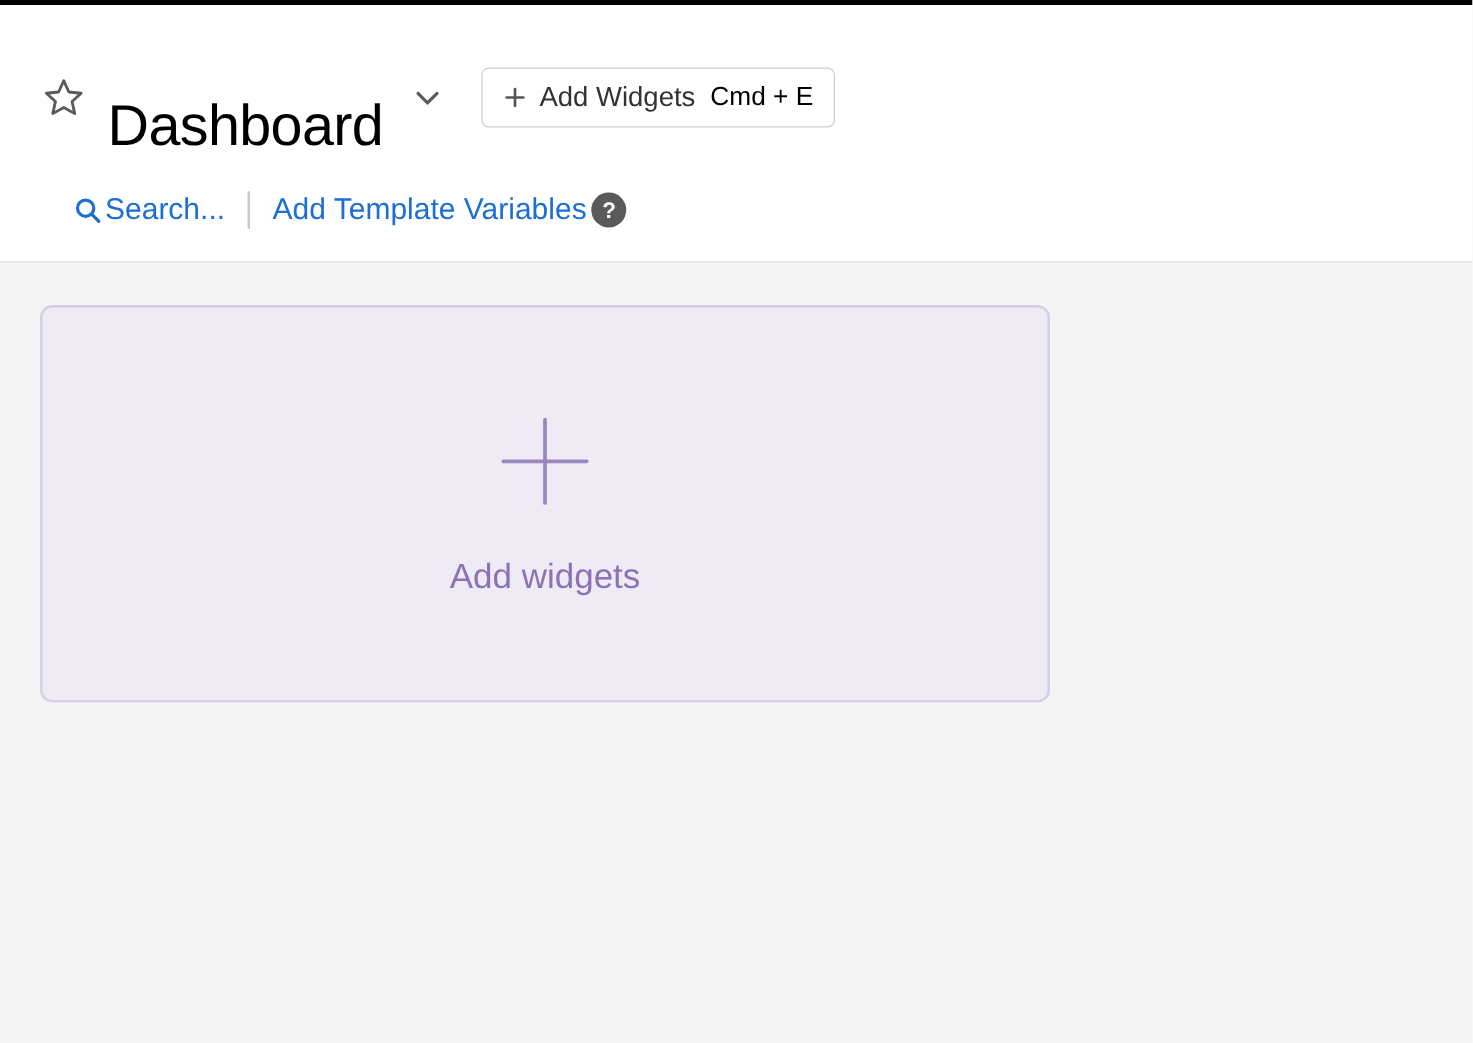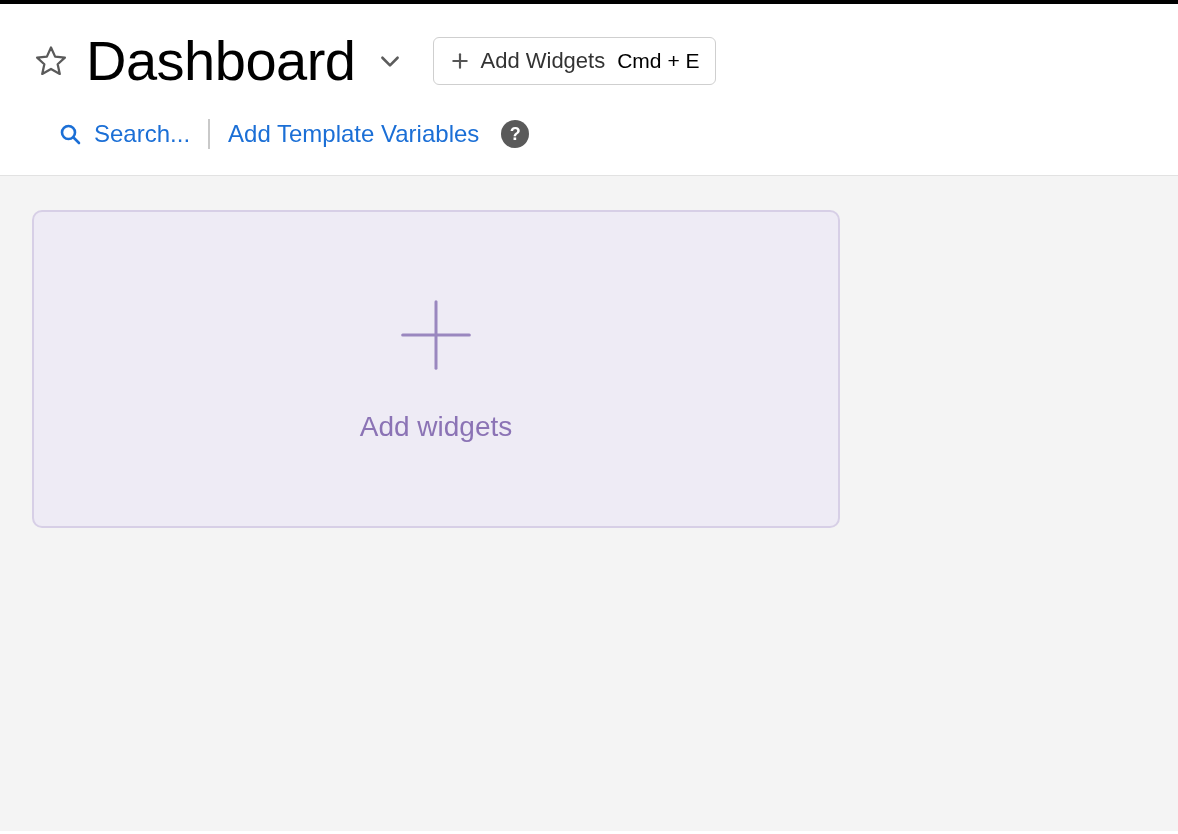--- a/index.html
+++ b/index.html
@@ -23,24 +23,25 @@
   .star-icon {
     width: 38px;
     height: 38px;
     display: inline-flex;
     align-items: center;
     justify-content: center;
     color: #5a5a5a;
     flex-shrink: 0;
   }
   .page-title {
-    font-size: 56px;
+    font-size: 46px;
     font-weight: 400;
     color: #000;
     letter-spacing: -0.5px;
+    margin-top: 45px;
   }
   .chevron-icon {
     width: 26px;
     height: 26px;
     display: inline-flex;
     align-items: center;
     justify-content: center;
     color: #5c5c5c;
     margin-left: 6px;
     margin-right: 14px;
@@ -72,39 +73,39 @@
   }
   .subheader {
     display: flex;
     align-items: center;
     gap: 18px;
     padding: 8px 32px 26px 58px;
   }
   .search-link {
     display: inline-flex;
     align-items: center;
-    gap: 12px;
+    gap: 2px;
     color: #1b6fd6;
     font-size: 24px;
     cursor: pointer;
   }
   .search-icon {
     width: 24px;
     height: 24px;
     display: inline-flex;
   }
   .vdivider {
     width: 2px;
     height: 30px;
     background: #c9c9c9;
   }
   .template-link {
     display: inline-flex;
     align-items: flex-end;
-    gap: 22px;
+    gap: 4px;
     color: #1b6fd6;
     font-size: 24px;
     cursor: pointer;
   }
   .help-icon {
     width: 28px;
     height: 28px;
     border-radius: 50%;
     background: #5a5a5a;
     color: #fff;

